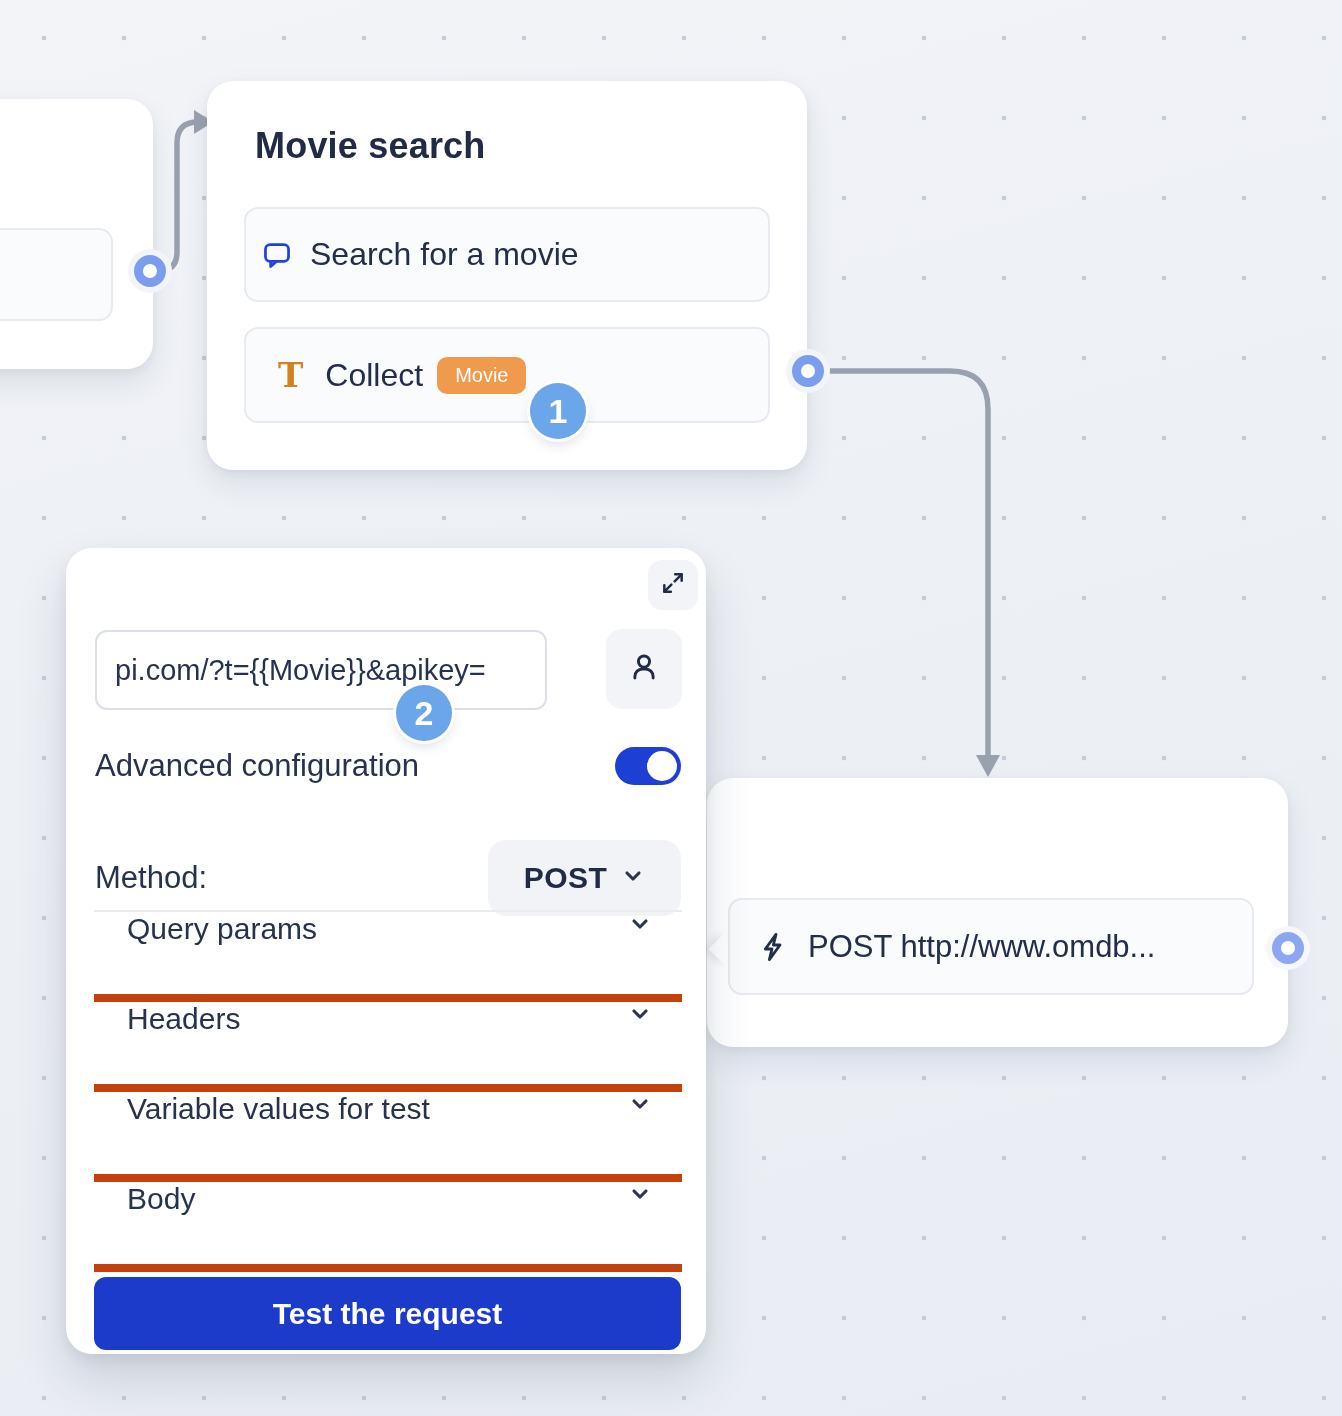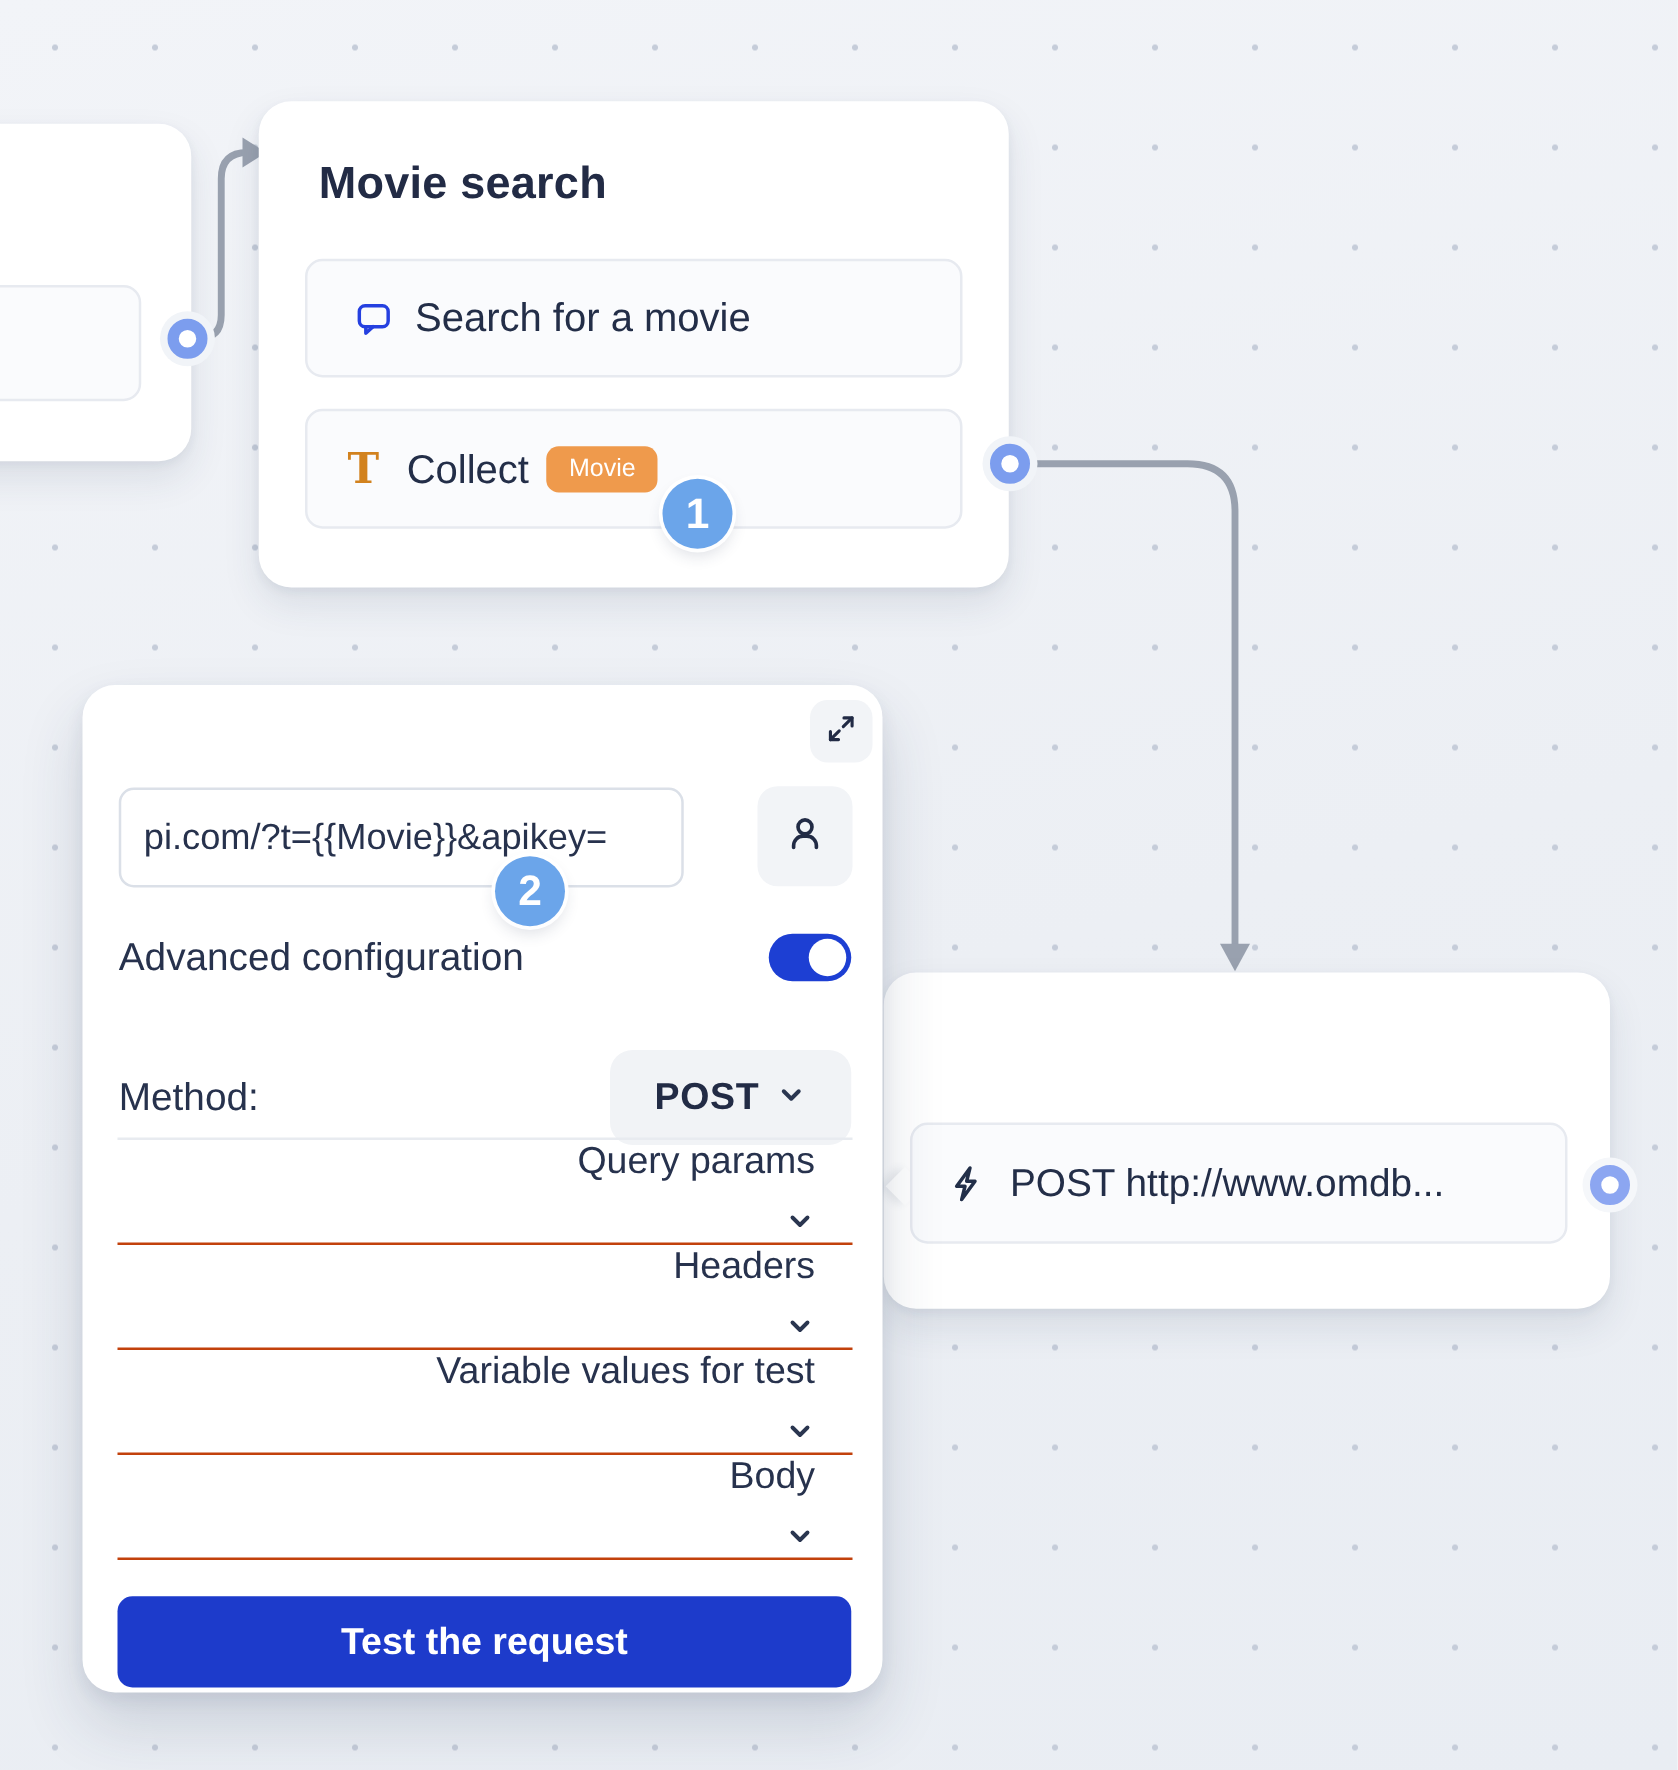--- a/index.html
+++ b/index.html
@@ -53,22 +53,22 @@
   .lbl{color:#27324D;font-size:31px;}
   .toggle{width:66px;height:38px;border-radius:20px;background:#1D3FD3;position:relative;cursor:pointer;}
   .toggle .knob{position:absolute;right:4px;top:4px;width:30px;height:30px;border-radius:50%;background:#fff;}
   .select{
     height:76px;width:193px;background:#F1F3F6;border-radius:18px;
     display:flex;align-items:center;justify-content:center;gap:14px;cursor:pointer;
   }
   .select .sel-val{color:#222B45;font-size:30px;font-weight:700;letter-spacing:.5px;}
   .sections{position:absolute;left:28px;width:588px;top:362px;border-top:2px solid #E8EBF0;}
   .section-row{
-    height:82px;border-bottom:2px solid #c2410c;display:flex;align-items:flex-end;
-    justify-content:space-between;padding:0 30px 0 33px;cursor:pointer;flex-direction:column;
+    height:82px;border-bottom:8px solid #c2410c;display:flex;align-items:flex-start;
+    justify-content:space-between;padding:0 30px 0 33px;cursor:pointer;
   }
   .section-row .s-lbl{color:#27324D;font-size:30px;}
   .test-btn{
     position:absolute;left:28px;top:729px;width:587px;height:73px;border:none;border-radius:12px;
     background:#1D3BCB;color:#fff;font-family:"Liberation Sans",sans-serif;
     font-size:30px;font-weight:700;cursor:pointer;
   }
   
   .chip{background:#EF9A4C;color:#fff;border-radius:10px;padding:7px 18px;font-size:20px;margin-left:14px;}
   .t-glyph{font-family:"DejaVu Serif",serif;font-weight:700;font-size:34px;color:#D2821E;line-height:1;}
@@ -92,21 +92,21 @@
     <polygon points="976,755 1000,755 988,777" fill="#99A1AF"></polygon>
   </svg>
 
   <div class="node" style="left:-70px;top:99px;width:223px;height:270px;z-index:2;">
     <div class="block" style="left:-20px;top:129px;width:203px;height:93px;"></div>
   </div>
 
   <div class="node" style="left:207px;top:81px;width:600px;height:389px;z-index:2;">
     <div class="node-title" style="position:absolute;left:48px;top:44px;">Movie search</div>
 
-    <div class="block" style="left:37px;top:126px;width:526px;height:95px;padding-left:38px;gap:18px;">
+    <div class="block" style="left:37px;top:126px;width:526px;height:95px;padding-left:16px;gap:18px;">
       <span class="blk-icon">
         <svg width="30" height="30" viewBox="0 0 26 26" fill="none" stroke="#2540E0" stroke-width="2.4" stroke-linejoin="round" stroke-linecap="round">
           <rect x="3" y="4" width="20" height="14.5" rx="4"></rect>
           <path d="M7.5 18.5 V23 l5-4.5"></path>
         </svg>
       </span>
       <span>Search for a movie</span>
     </div>
 
     <div class="block" style="left:37px;top:246px;width:526px;height:96px;padding-left:32px;gap:22px;">

